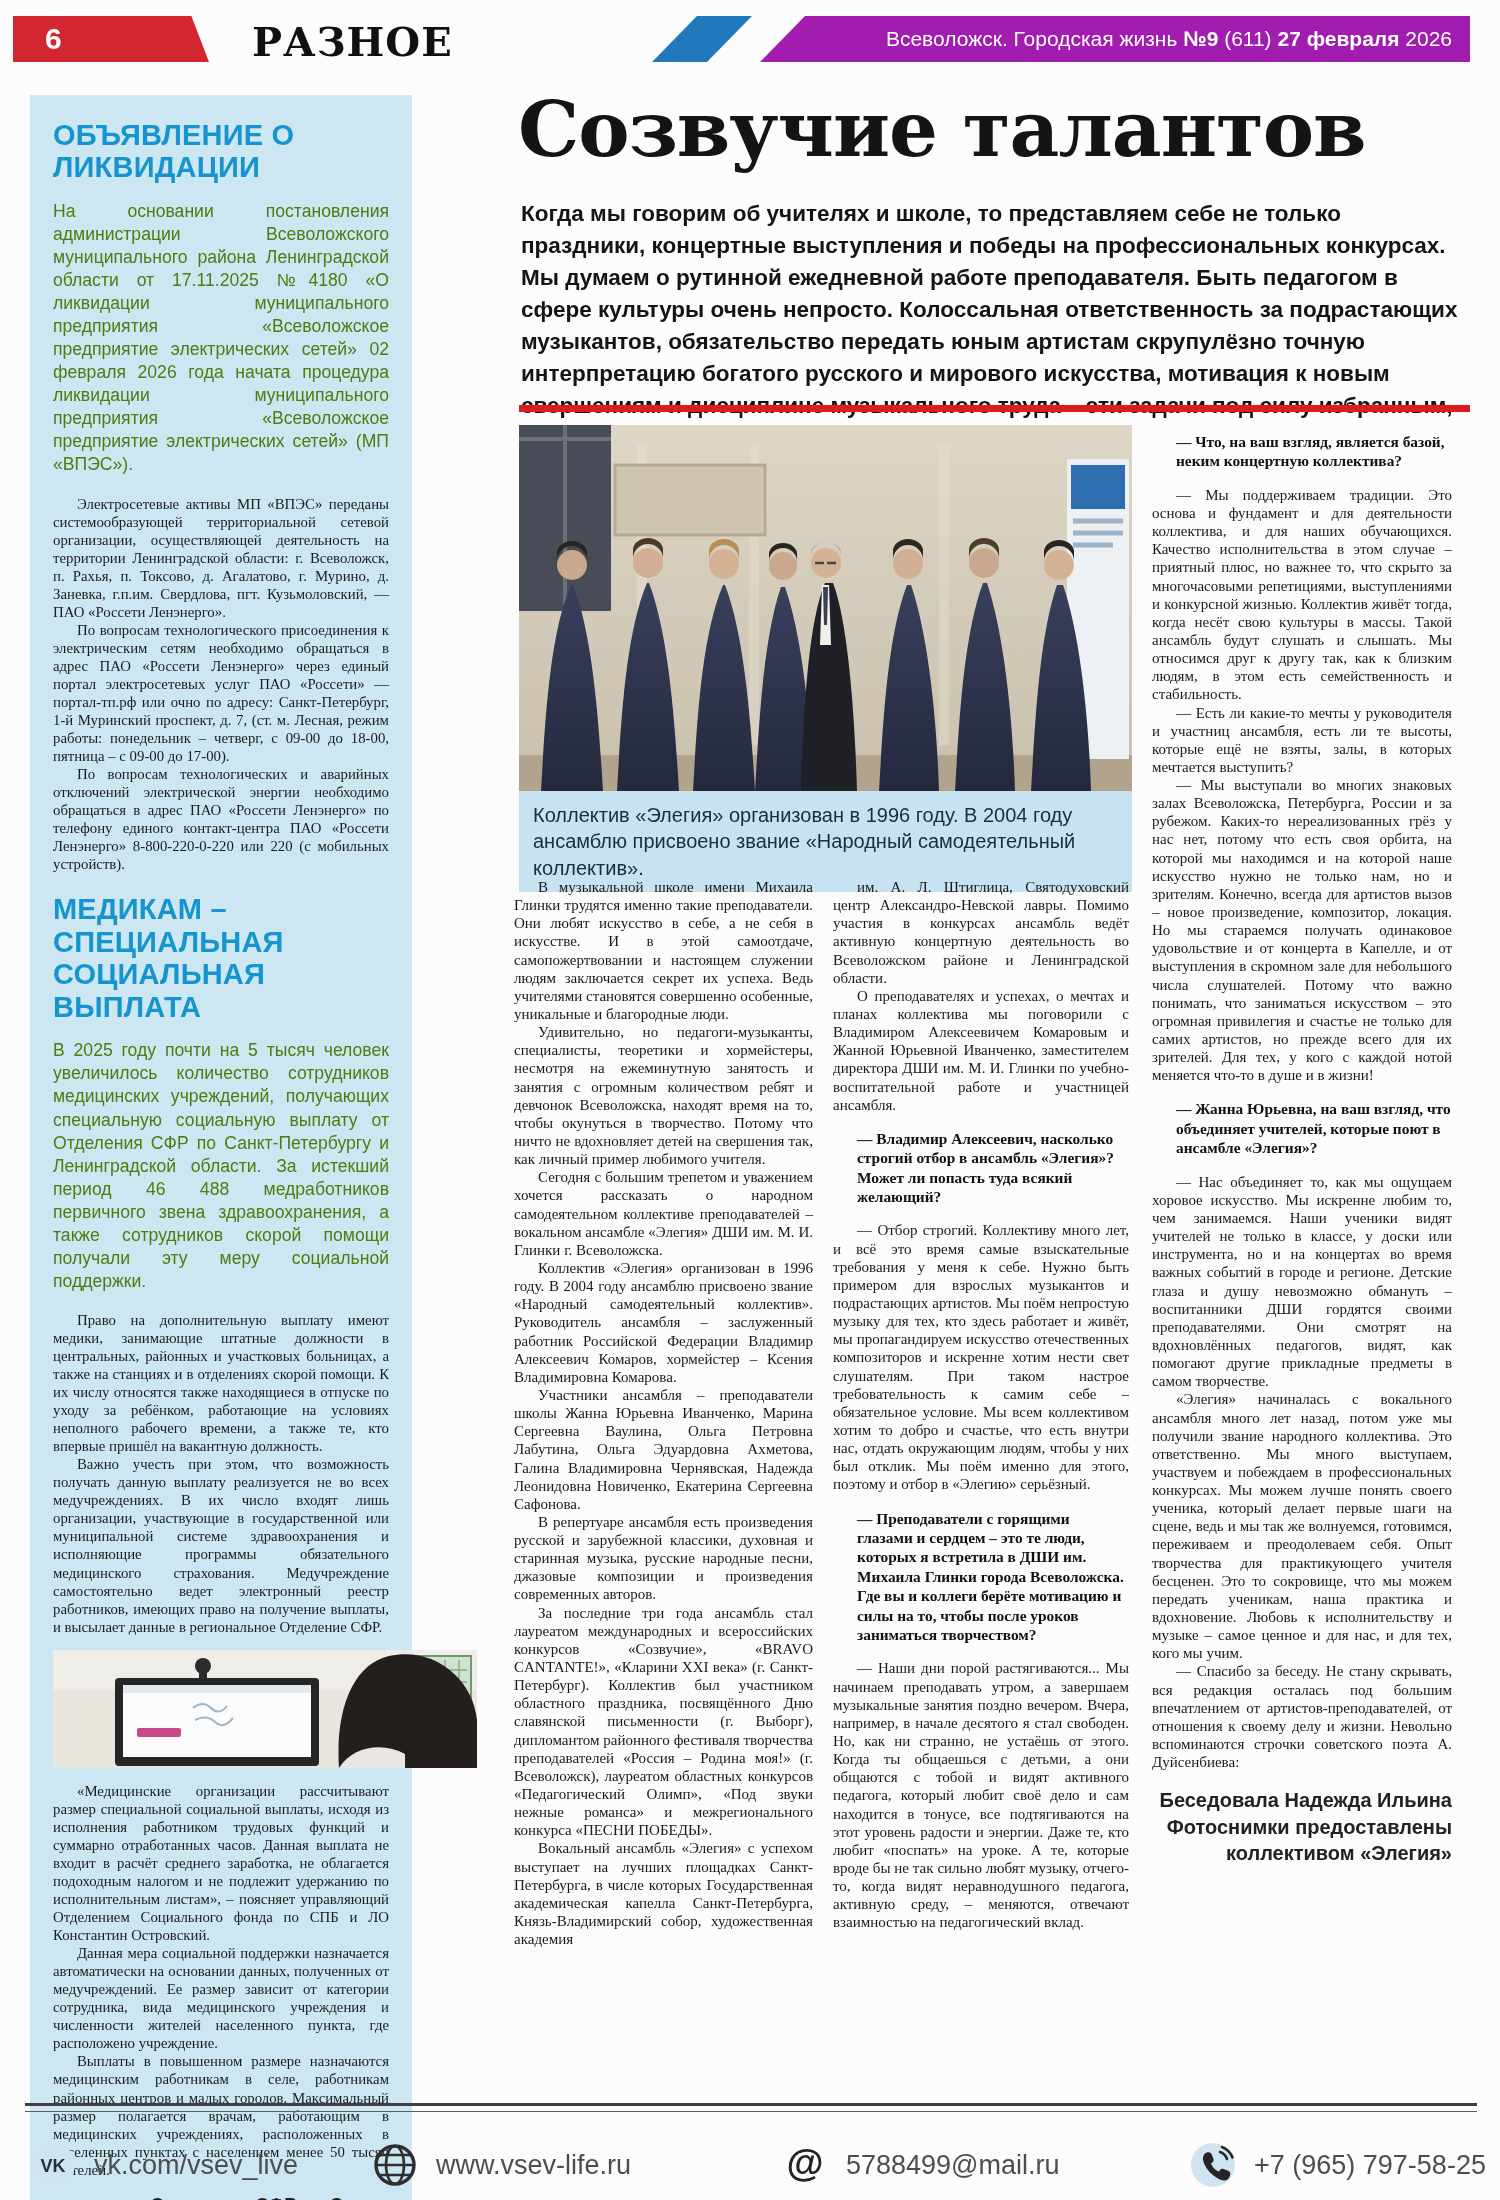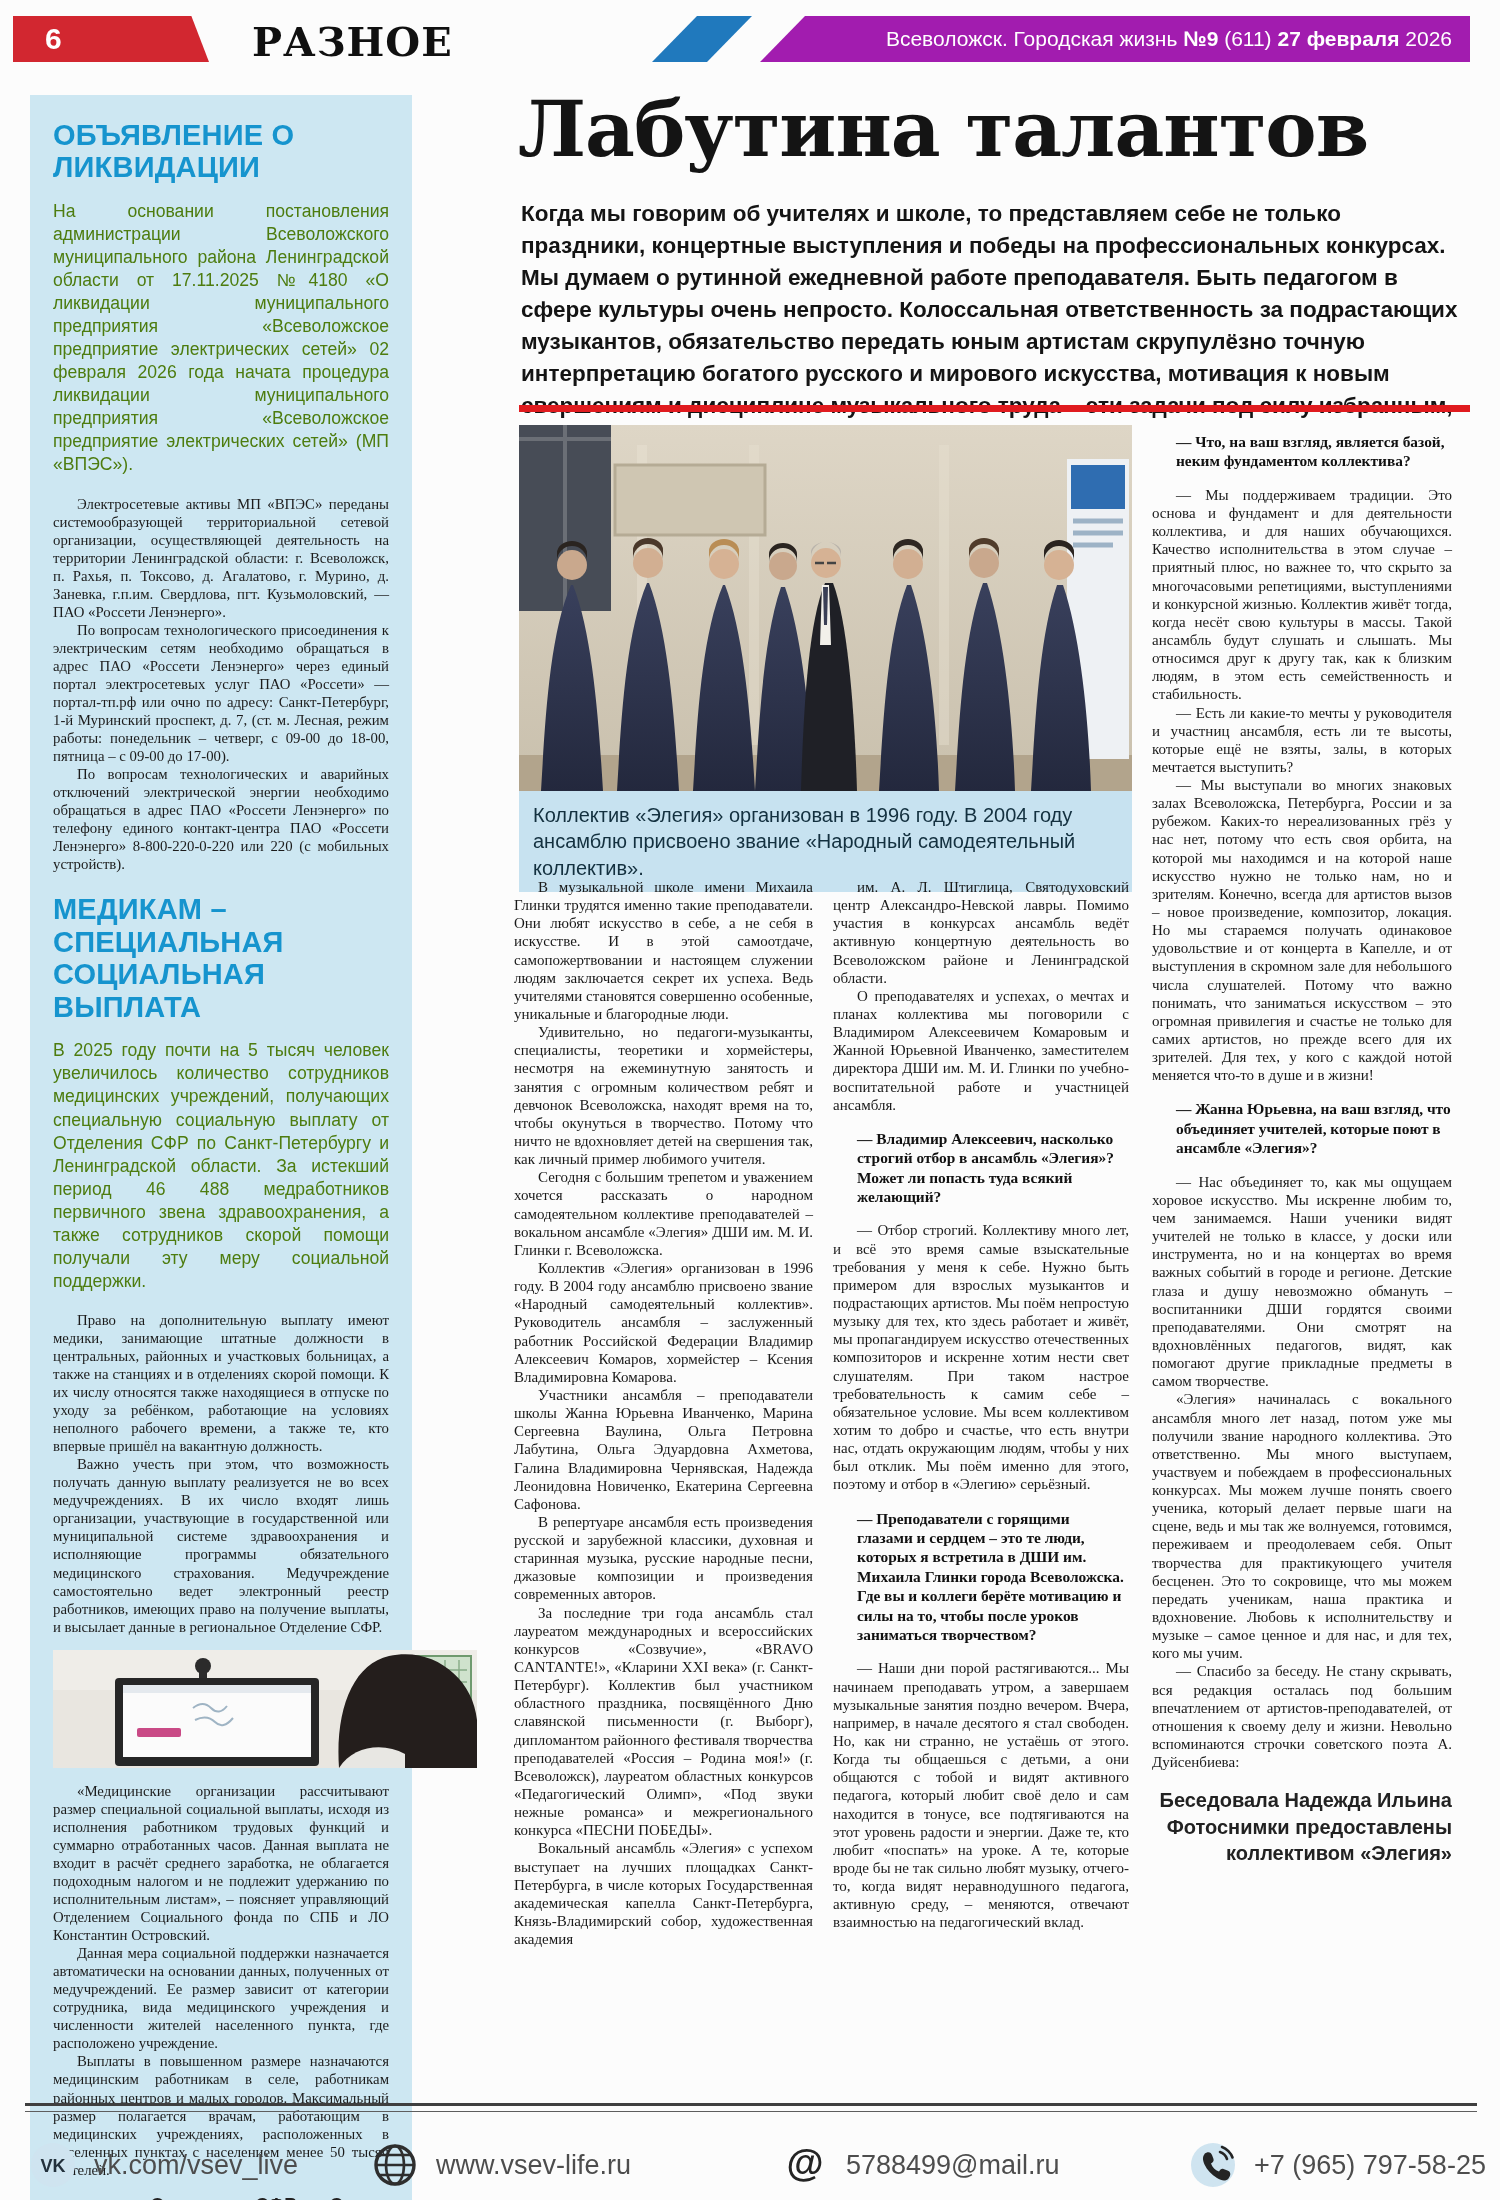--- a/index.html
+++ b/index.html
@@ -95,21 +95,21 @@
       <path d="M286 118 C 300 96 330 92 352 104 L 352 118 Z" fill="#e8e7e3"></path>
     </svg>
 
     <p class="sp">«Медицинские организации рассчитывают размер специальной социальной выплаты, исходя из исполнения работником трудовых функций и суммарно отработанных часов. Данная выплата не входит в расчёт среднего заработка, не облагается подоходным налогом и не подлежит удержанию по исполнительным листам», – поясняет управляющий Отделением Социального фонда по СПБ и ЛО Константин Островский.</p>
     <p class="sp">Данная мера социальной поддержки назначается автоматически на основании данных, полученных от медучреждений. Ее размер зависит от категории сотрудника, вида медицинского учреждения и численности жителей населенного пункта, где расположено учреждение.</p>
     <p class="sp">Выплаты в повышенном размере назначаются медицинским работникам в селе, работникам районных центров и малых городов. Максимальный размер полагается врачам, работающим в медицинских учреждениях, расположенных в населенных пунктах с населением менее 50 тысяч жителей.</p>
     <div class="lsig">Отделение СФР по Санкт-Петербургу и
 Ленинградской области</div>
   </div>
 
-  <div class="headline">Лабутина талантов</div>
+  <div class="headline">Созвучие талантов</div>
   <div class="lead">Когда мы говорим об учителях и школе, то представляем себе не только праздники, концертные выступления и победы на профессиональных конкурсах. Мы думаем о рутинной ежедневной работе преподавателя. Быть педагогом в сфере культуры очень непросто. Колоссальная ответственность за подрастающих музыкантов, обязательство передать юным артистам скрупулёзно точную интерпретацию богатого русского и мирового искусства, мотивация к новым свершениям и дисциплине музыкального труда – эти задачи под силу избранным, невероятным педагогам.</div>
   <div class="redrule"></div>
 
   <svg class="mainphoto" viewBox="0 0 613 366" xmlns="http://www.w3.org/2000/svg">
     <defs>
       <linearGradient id="wall" x1="0" y1="0" x2="0" y2="1">
         <stop offset="0" stop-color="#ded6c6"></stop>
           <stop offset="1" stop-color="#c9c0ad"></stop>
       </linearGradient>
       <linearGradient id="gown" x1="0" y1="0" x2="0" y2="1">
@@ -192,21 +192,21 @@
   <div class="col c2">
     <p class="bp">им. А. Л. Штиглица, Святодуховский центр Александро-Невской лавры. Помимо участия в конкурсах ансамбль ведёт активную концертную деятельность во Всеволожском районе и Ленинградской области.</p>
     <p class="bp">О преподавателях и успехах, о мечтах и планах коллектива мы поговорили с Владимиром Алексеевичем Комаровым и Жанной Юрьевной Иванченко, заместителем директора ДШИ им. М. И. Глинки по учебно-воспитательной работе и участницей ансамбля.</p>
     <p class="q">— Владимир Алексеевич, насколько строгий отбор в ансамбль «Элегия»? Может ли попасть туда всякий желающий?</p>
     <p class="bp">— Отбор строгий. Коллективу много лет, и всё это время самые взыскательные требования у меня к себе. Нужно быть примером для взрослых музыкантов и подрастающих артистов. Мы поём непростую музыку для тех, кто здесь работает и живёт, мы пропагандируем искусство отечественных композиторов и искренне хотим нести свет слушателям. При таком настрое требовательность к самим себе – обязательное условие. Мы всем коллективом хотим то добро и счастье, что есть внутри нас, отдать окружающим людям, чтобы у них был отклик. Мы поём именно для этого, поэтому и отбор в «Элегию» серьёзный.</p>
     <p class="q">— Преподаватели с горящими глазами и сердцем – это те люди, которых я встретила в ДШИ им. Михаила Глинки города Всеволожска. Где вы и коллеги берёте мотивацию и силы на то, чтобы после уроков заниматься творчеством?</p>
     <p class="bp">— Наши дни порой растягиваются... Мы начинаем преподавать утром, а завершаем музыкальные занятия поздно вечером. Вчера, например, в начале десятого я стал свободен. Но, как ни странно, не устаёшь от этого. Когда ты общаешься с детьми, а они общаются с тобой и видят активного педагога, который любит своё дело и сам находится в тонусе, все подтягиваются на этот уровень радости и энергии. Даже те, кто любит «поспать» на уроке. А те, которые вроде бы не так сильно любят музыку, отчего-то, когда видят неравнодушного педагога, активную среду, – меняются, отвечают взаимностью на педагогический вклад.</p>
   </div>
 
   <div class="col c3">
-    <p class="q" style="margin-top:0;">— Что, на ваш взгляд, является базой, неким фундаментом коллектива?</p>
+    <p class="q" style="margin-top:0;">— Что, на ваш взгляд, является базой, неким концертную коллектива?</p>
     <p class="bp">— Мы поддерживаем традиции. Это основа и фундамент и для деятельности коллектива, и для наших обучающихся. Качество исполнительства в этом случае – приятный плюс, но важнее то, что скрыто за многочасовыми репетициями, выступлениями и конкурсной жизнью. Коллектив живёт тогда, когда несёт свою культуры в массы. Такой ансамбль будут слушать и слышать. Мы относимся друг к другу так, как к близким людям, в этом есть семейственность и стабильность.</p>
     <p class="bp">— Есть ли какие-то мечты у руководителя и участниц ансамбля, есть ли те высоты, которые ещё не взяты, залы, в которых мечтается выступить?</p>
     <p class="bp">— Мы выступали во многих знаковых залах Всеволожска, Петербурга, России и за рубежом. Каких-то нереализованных грёз у нас нет, потому что есть своя орбита, на которой мы находимся и на которой наше искусство нужно не только нам, но и зрителям. Конечно, всегда для артистов вызов – новое произведение, композитор, локация. Но мы стараемся получать одинаковое удовольствие и от концерта в Капелле, и от выступления в скромном зале для небольшого числа слушателей. Потому что важно понимать, что заниматься искусством – это огромная привилегия и счастье не только для самих артистов, но прежде всего для их зрителей. Для тех, у кого с каждой нотой меняется что-то в душе и в жизни!</p>
     <p class="q">— Жанна Юрьевна, на ваш взгляд, что объединяет учителей, которые поют в ансамбле «Элегия»?</p>
     <p class="bp">— Нас объединяет то, как мы ощущаем хоровое искусство. Мы искренне любим то, чем занимаемся. Наши ученики видят учителей не только в классе, у доски или инструмента, но и на концертах во время важных событий в городе и регионе. Детские глаза и душу невозможно обмануть – воспитанники ДШИ гордятся своими преподавателями. Они смотрят на вдохновлённых педагогов, видят, как помогают другие прикладные предметы в самом творчестве.</p>
     <p class="bp">«Элегия» начиналась с вокального ансамбля много лет назад, потом уже мы получили звание народного коллектива. Это ответственно. Мы много выступаем, участвуем и побеждаем в профессиональных конкурсах. Мы можем лучше понять своего ученика, который делает первые шаги на сцене, ведь и мы так же волнуемся, готовимся, переживаем и преодолеваем себя. Опыт творчества для практикующего учителя бесценен. Это то сокровище, что мы можем передать ученикам, наша практика и вдохновение. Любовь к исполнительству и музыке – самое ценное и для нас, и для тех, кого мы учим.</p>
     <p class="bp">— Спасибо за беседу. Не стану скрывать, вся редакция осталась под большим впечатлением от артистов-преподавателей, от отношения к своему делу и жизни. Невольно вспоминаются строчки советского поэта А. Дуйсенбиева:</p>
     <div class="sig3">Беседовала Надежда Ильина
 Фотоснимки предоставлены
 коллективом «Элегия»</div>

